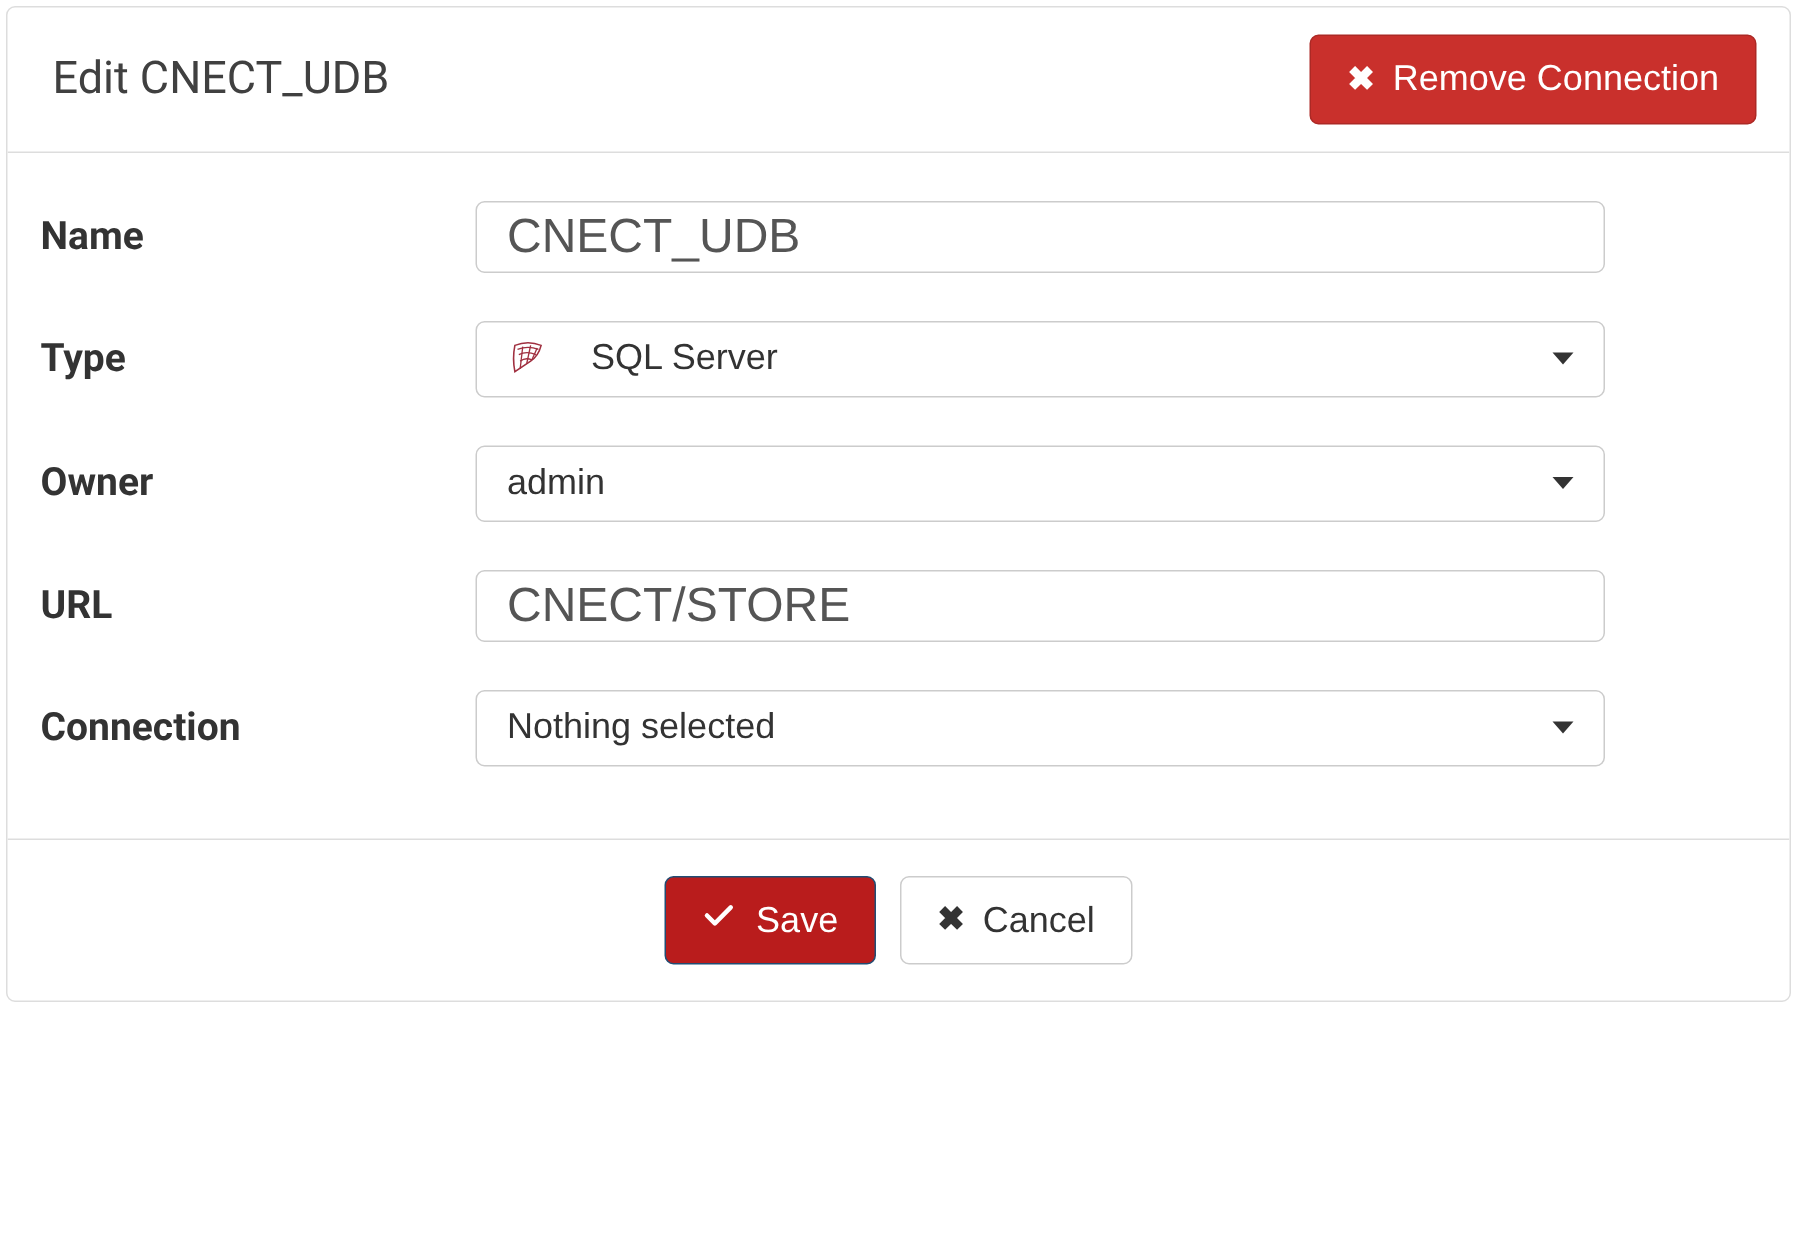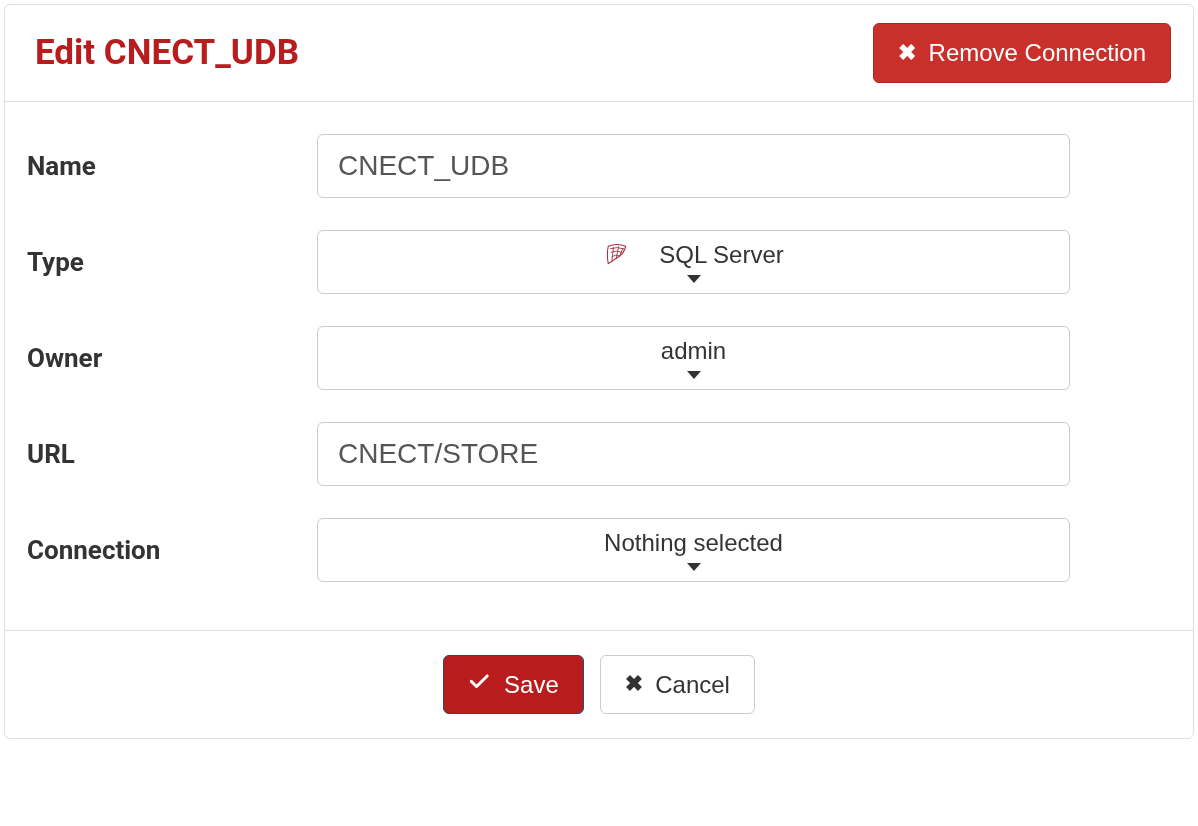--- a/index.html
+++ b/index.html
@@ -19,23 +19,23 @@
     overflow: hidden;
   }
   .panel-header {
     display: flex;
     justify-content: space-between;
     align-items: center;
     padding: 18px 22px 18px 30px;
     border-bottom: 1px solid #ddd;
   }
   .panel-title {
-    font-size: 35px;
-    font-weight: 700;
-    color: #b91c1c;
+    font-size: 30px;
+    font-weight: 400;
+    color: #404040;
   }
   .btn {
     display: inline-flex;
     align-items: center;
     justify-content: center;
     gap: 12px;
     padding: 12px 24px;
     font-size: 24px;
     font-weight: 400;
     border-radius: 6px;
@@ -77,44 +77,43 @@
     font-weight: 700;
     color: #333;
     flex-shrink: 0;
   }
   .form-control-wrap {
     flex: 1;
     max-width: 753px;
   }
   .form-control {
     width: 100%;
-    height: 64px;
+    height: 48px;
     padding: 10px 20px;
-    font-size: 28px;
+    font-size: 32px;
     color: #555;
     background: #fff;
     border: 1px solid #ccc;
     border-radius: 6px;
     line-height: 1.4;
   }
   .dropdown-btn {
     width: 100%;
-    height: 64px;
+    height: 51px;
     padding: 10px 20px;
     font-size: 24px;
     color: #333;
     background: #fff;
     border: 1px solid #ccc;
     border-radius: 6px;
     display: flex;
     align-items: center;
     justify-content: space-between;
     cursor: pointer;
     text-align: left;
-    flex-direction: column;
   }
   .dropdown-content {
     display: flex;
     align-items: center;
     gap: 28px;
   }
   .caret {
     display: inline-block;
     width: 0;
     height: 0;

